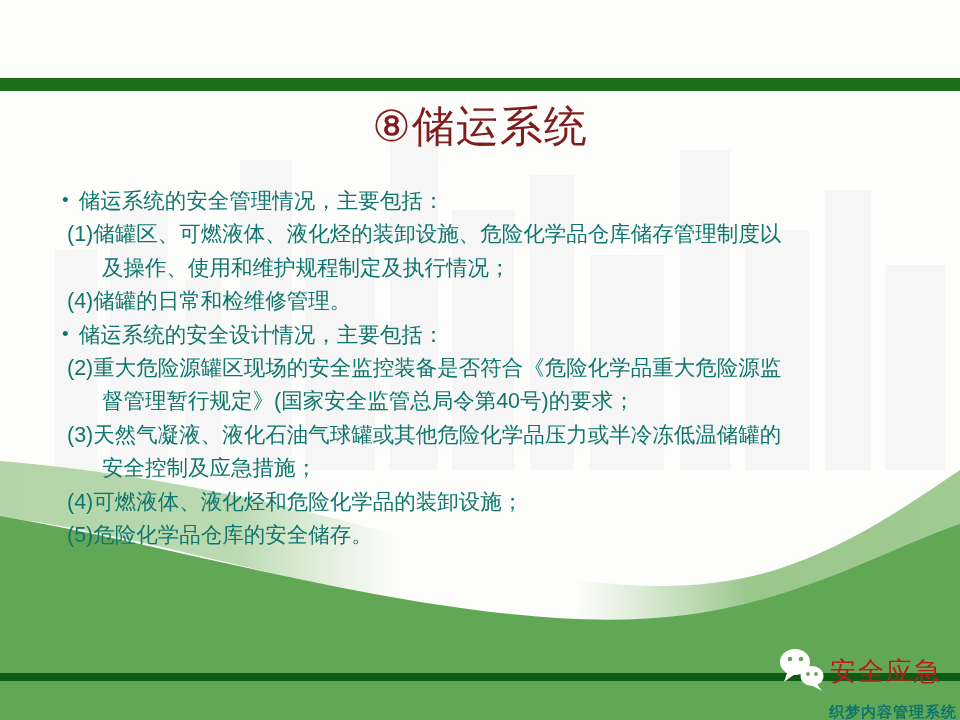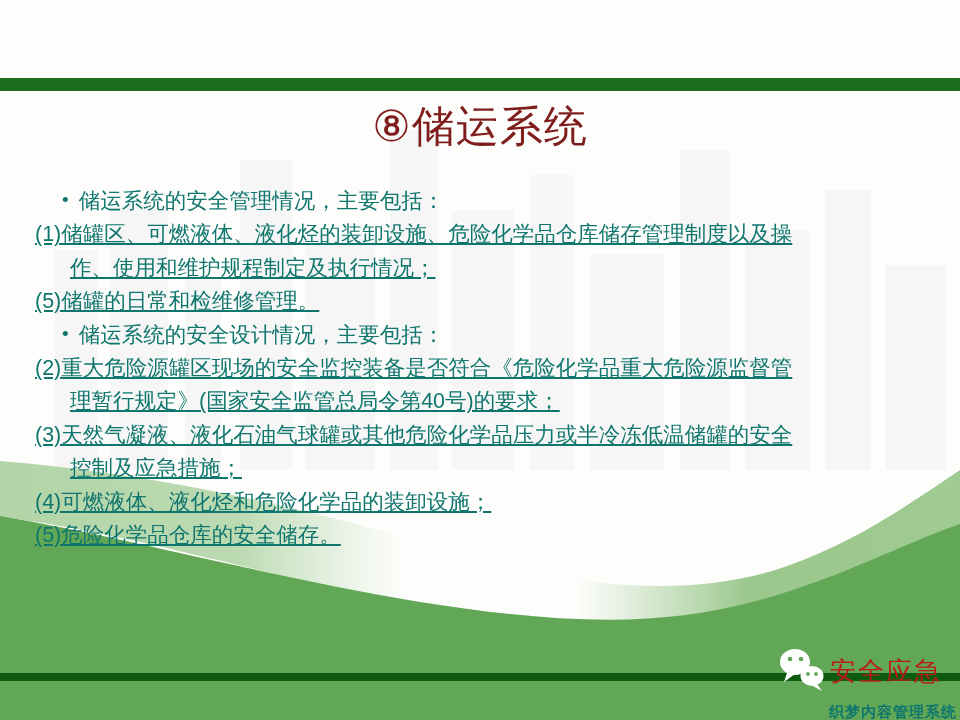--- a/index.html
+++ b/index.html
@@ -16,21 +16,21 @@
     letter-spacing:1px;
   }
   
   .content{
     position:absolute;top:173px;left:0;width:846px;z-index:2;
     color:#0f766e;font-size:21.5px;line-height:33.4px;font-weight:500;margin-top:12px;
   }
   .line{padding-right:44px;}
   .line.l1{padding-left:84px;text-indent:-22px;}
   .line.l1 .marker{font-size:19px;margin-right:10px;position:relative;top:-2px;}
-  .line.l2{padding-left:70px;text-indent:-35px;text-decoration:underline;}
+  .line.l2{padding-left:102px;text-indent:-35px;}
   
   .footer-badge{position:absolute;left:778px;top:646px;z-index:3;height:52px;}
   .wechat-label{
     position:absolute;left:52px;top:8px;color:#b91c1c;font-size:26px;
     letter-spacing:2px;white-space:nowrap;font-weight:500;
   }
   .watermark{
     position:absolute;right:3px;top:681px;z-index:4;text-align:right;
     color:#0f766e;font-weight:bold;line-height:14.5px;margin-top:24px;
   }
@@ -88,21 +88,21 @@
     <rect x="0" y="78" width="960" height="13" fill="#1b6e1b"></rect>
 
     <rect x="0" y="673" width="960" height="8" fill="#0d5a11"></rect>
   </svg>
 
   <div class="title">⑧储运系统</div>
 
   <div class="content">
       <div class="line l1"><span class="marker">•</span><span>储运系统的安全管理情况，主要包括：</span></div>
       <div class="line l2"><span>(1)储罐区、可燃液体、液化烃的装卸设施、危险化学品仓库储存管理制度以及操作、使用和维护规程制定及执行情况；</span></div>
-      <div class="line l2"><span>(5)储罐的日常和检维修管理。</span></div>
+      <div class="line l2"><span>(4)储罐的日常和检维修管理。</span></div>
       <div class="line l1"><span class="marker">•</span><span>储运系统的安全设计情况，主要包括：</span></div>
       <div class="line l2"><span>(2)重大危险源罐区现场的安全监控装备是否符合《危险化学品重大危险源监督管理暂行规定》(国家安全监管总局令第40号)的要求；</span></div>
       <div class="line l2"><span>(3)天然气凝液、液化石油气球罐或其他危险化学品压力或半冷冻低温储罐的安全控制及应急措施；</span></div>
       <div class="line l2"><span>(4)可燃液体、液化烃和危险化学品的装卸设施；</span></div>
       <div class="line l2"><span>(5)危险化学品仓库的安全储存。</span></div>
     </div>
 
   <div class="footer-badge">
     <svg width="48" height="50" viewBox="0 0 48 50">
       <ellipse cx="17" cy="16" rx="15" ry="13" fill="#ffffff"></ellipse>

